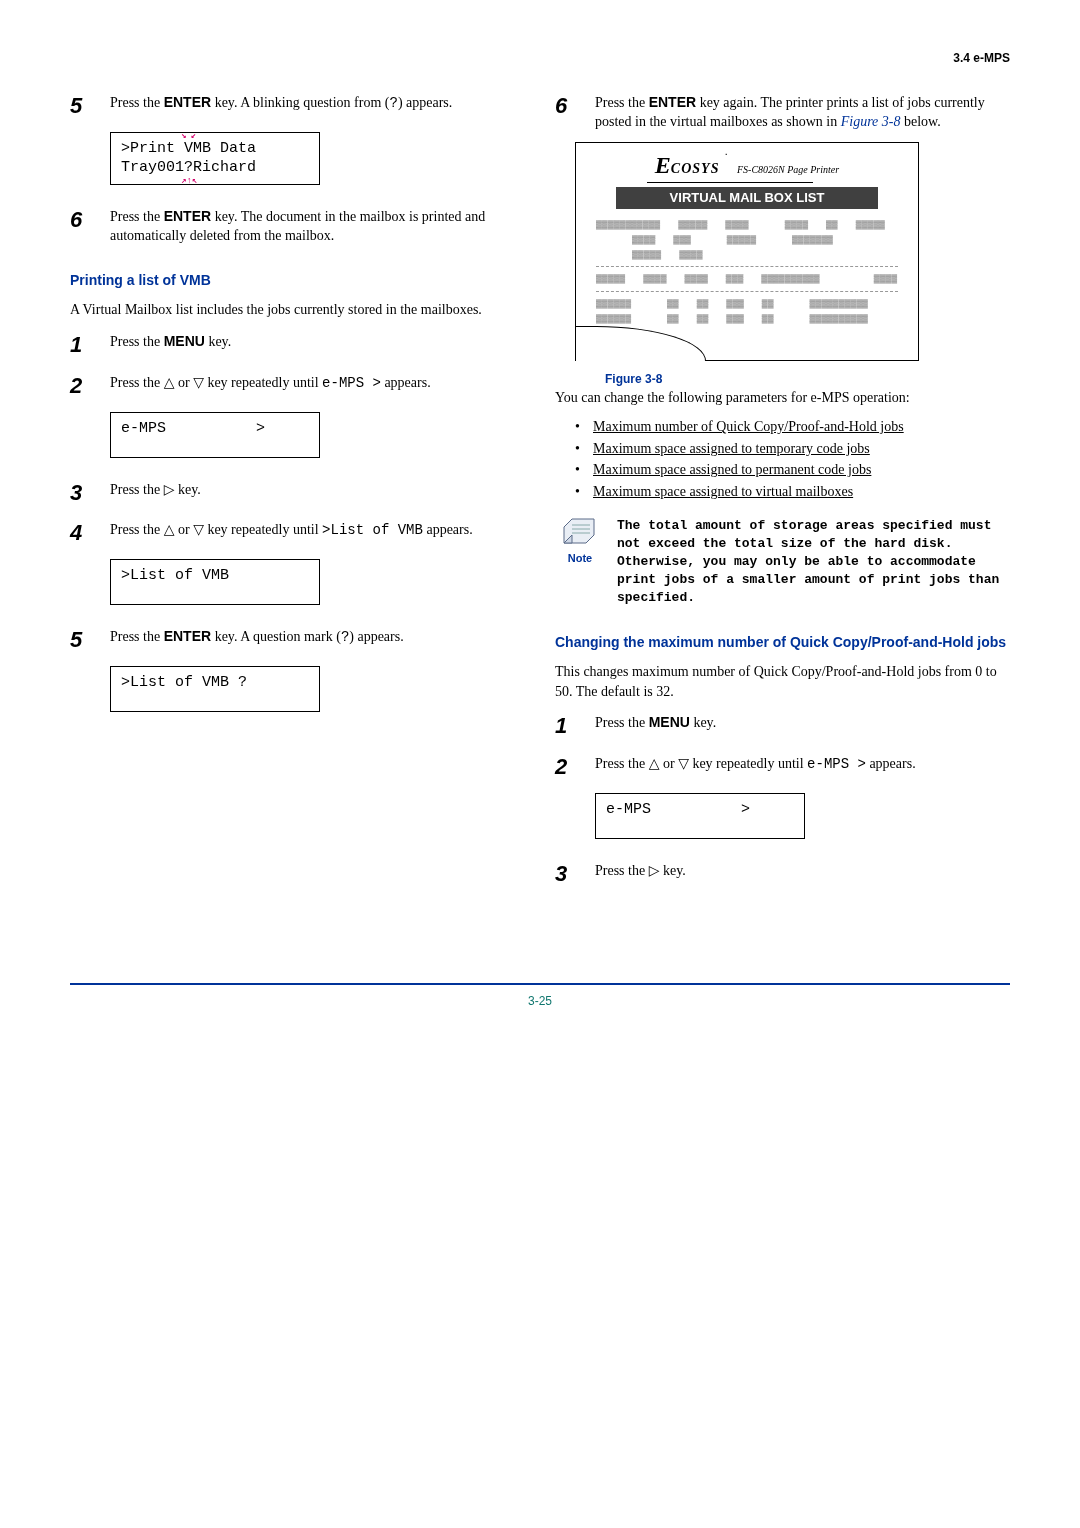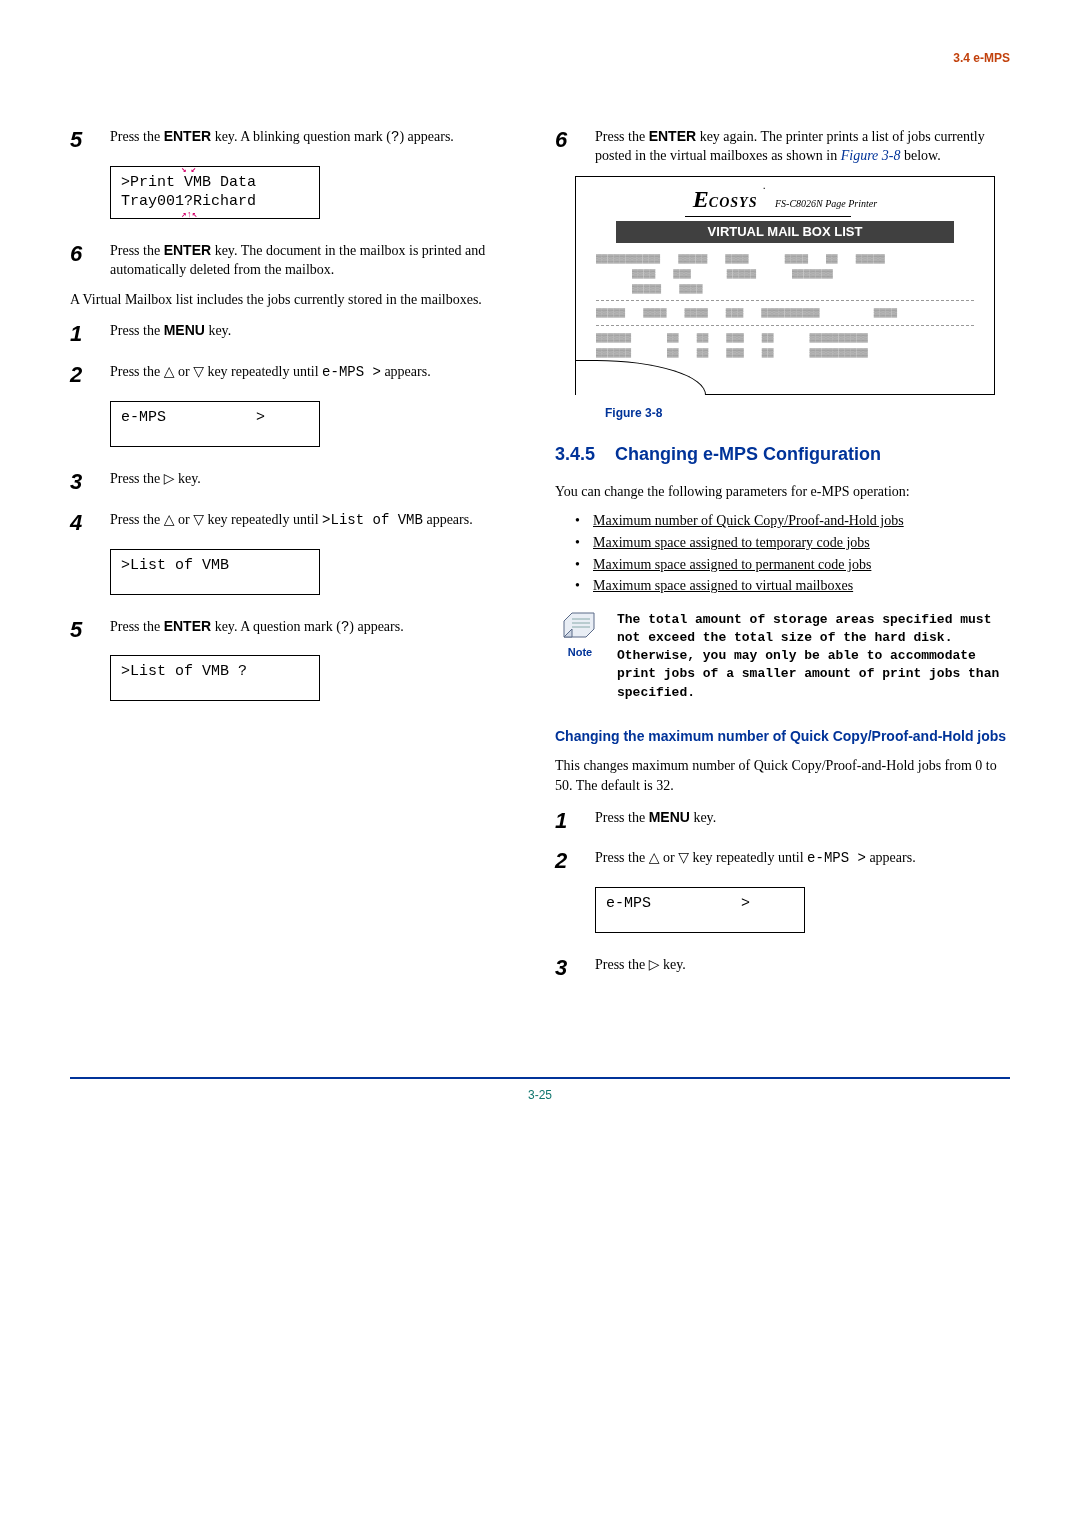--- a/index.html
+++ b/index.html
@@ -6,26 +6,26 @@
   body {
     font-family: "Times New Roman", Times, serif;
     font-size: 14px;
     color: #000;
     background: #fff;
     width: 1080px;
     padding: 50px 70px 40px 70px;
     line-height: 1.4;
   }
   .header-section {
-    color: #c2410c;
+    color: #000000;
     font-family: Arial, Helvetica, sans-serif;
     font-weight: bold;
     font-size: 12px;
     text-align: right;
-    margin-bottom: 58px;
+    margin-bottom: 24px;
   }
   .columns {
     display: flex;
     gap: 30px;
   }
   .col { flex: 1; min-width: 0; }
   .step-row { display: flex; align-items: flex-start; margin-bottom: 10px; }
   .step-num {
     font-family: Arial, Helvetica, sans-serif;
     font-weight: 900;
@@ -113,21 +113,21 @@
     margin-top: 2px;
   }
   .note-text {
     font-family: Liberation Mono, monospace;
     font-weight: bold;
     font-size: 13px;
   }
   .figure-box {
     border: 1px solid #000;
     margin: 8px 0 5px 20px;
-    width: 420px;
+    width: 344px;
     background: #fff;
     padding-bottom: 30px;
     position: relative;
   }
   .fig-head {
     text-align: center;
     padding: 6px 0 0 0;
   }
   .ecosys {
     font-family: "Times New Roman", serif;
@@ -211,34 +211,35 @@
 
 <div class="header-section">3.4 e-MPS</div>
 
 <div class="columns">
 
   <div class="col">
 
     <div class="step-row">
       <div class="step-num">5</div>
       <div class="step-text">
-        <span>Press the </span><span class="bold-sans">ENTER</span><span> key. A blinking question mark (</span><span class="mono">?</span><span>) appears.</span>
+        <span>Press the </span><span class="bold-sans">ENTER</span><span> key. A blinking question from (</span><span class="mono">?</span><span>) appears.</span>
       </div>
     </div>
 
     <div class="lcd-box"><span>&gt;Print </span><span class="blink-glyph"><span class="blink-arrow-top"><span>↘</span><span>↙</span></span><span>V</span></span><span>MB Data</span>
 <span>Tray001</span><span class="blink-glyph"><span>?</span><span class="blink-arrow-bot"><span>↗</span><span>↑</span><span>↖</span></span></span><span>Richard</span></div>
 
     <div class="step-row">
       <div class="step-num">6</div>
       <div class="step-text">
         <span>Press the </span><span class="bold-sans">ENTER</span><span> key. The document in the mailbox is printed and automatically deleted from the mailbox.</span>
       </div>
     </div>
 
+    <div class="h3">Printing a list of VMB</div>
     <p class="body-p">A Virtual Mailbox list includes the jobs currently stored in the mailboxes.</p>
 
     <div class="step-row">
       <div class="step-num">1</div>
       <div class="step-text">
         <span>Press the </span><span class="bold-sans">MENU</span><span> key.</span>
       </div>
     </div>
 
     <div class="step-row">
@@ -350,24 +351,20 @@
             <span>▓▓▓</span>
             <span>▓▓</span>
             <span> </span>
             <span>▓▓▓▓▓▓▓▓▓▓</span>
           </div>
       </div>
       <div class="fig-curve"></div>
     </div>
     <div class="fig-caption">Figure 3-8</div>
 
-    <div class="h2-row">
-      <span>3.4.5</span>
-      <span>Changing e-MPS Configuration</span>
-    </div>
 
     <p class="body-p">You can change the following parameters for e-MPS operation:</p>
 
     <ul class="bullets">
       <li>Maximum number of Quick Copy/Proof-and-Hold jobs</li>
       <li>Maximum space assigned to temporary code jobs</li>
       <li>Maximum space assigned to permanent code jobs</li>
       <li>Maximum space assigned to virtual mailboxes</li>
     </ul>
 

